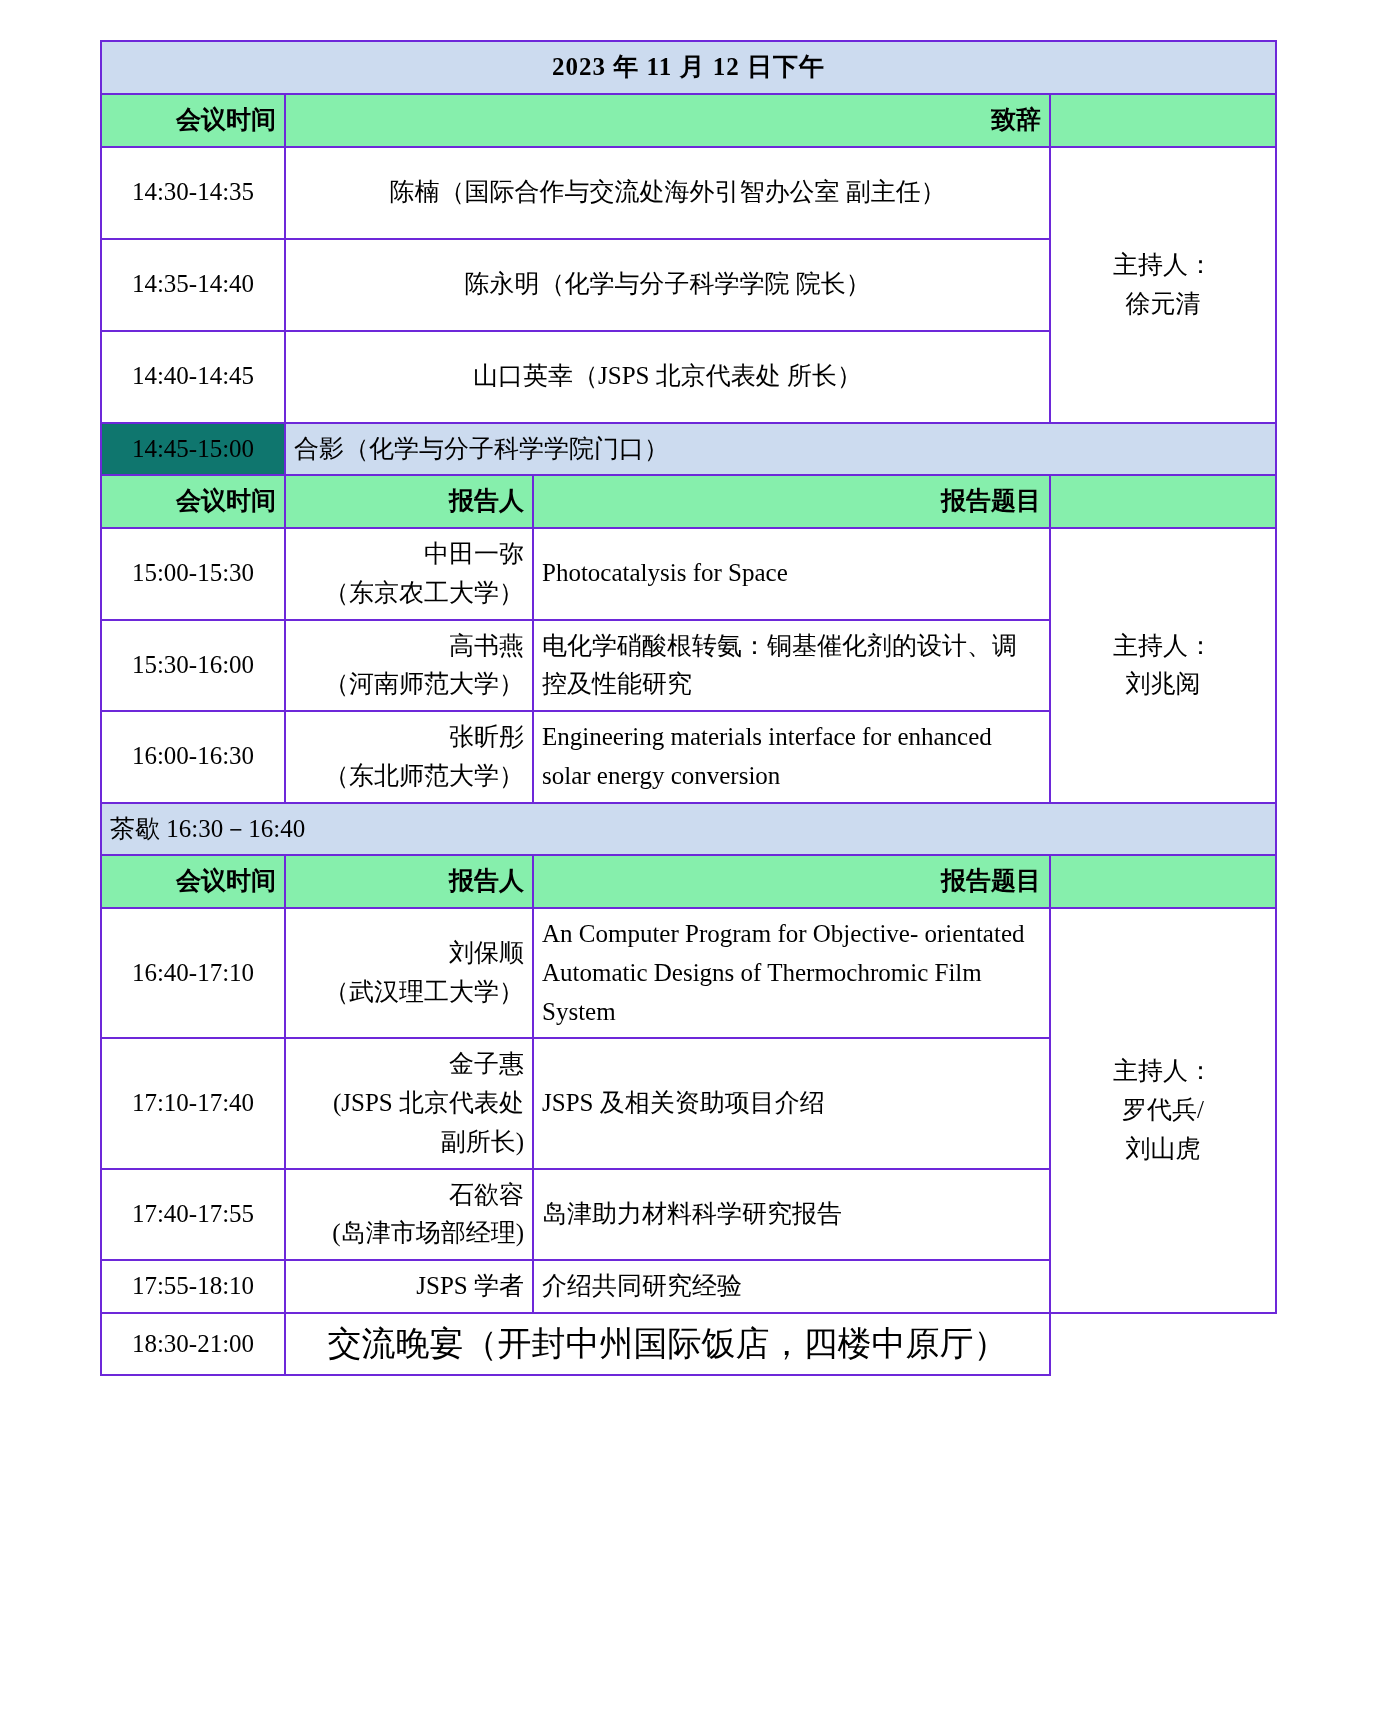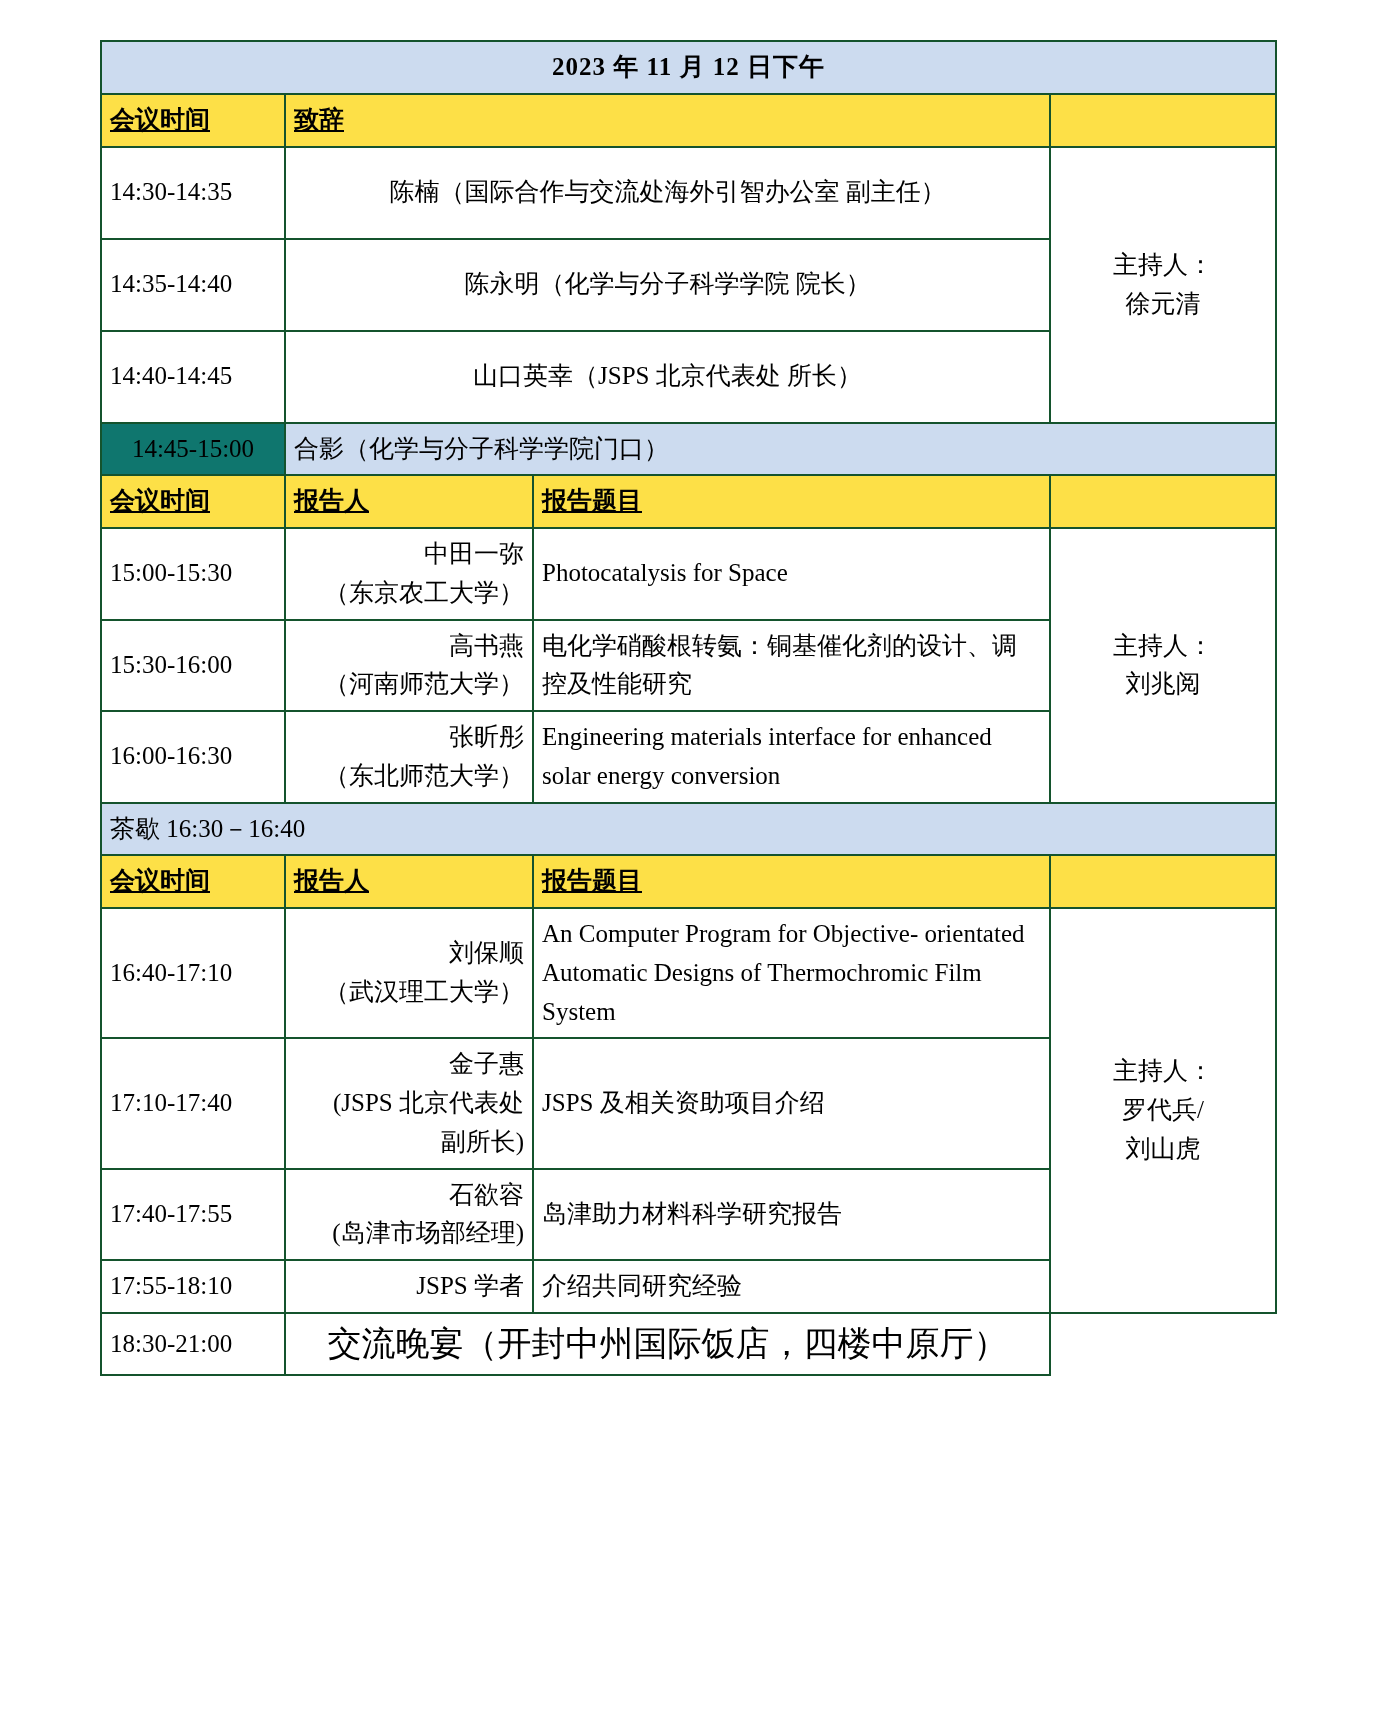--- a/index.html
+++ b/index.html
@@ -16,31 +16,30 @@
   .page {
     padding: 40px 95px 0 100px;
     box-sizing: border-box;
   }
   table.agenda {
     width: 1175px;
     border-collapse: collapse;
     table-layout: fixed;
   }
   table.agenda td {
-    border: 2px solid #14532d;
+    border: 2px solid #6d28d9;
     vertical-align: middle;
     padding: 6px 8px;
     font-size: 25px;
     line-height: 1.55;
   }
   .hdr {
-    background: #fde047;
-    text-align: left;
+    background: #86efac;
+    text-align: right;
     font-weight: bold;
-    text-decoration: underline;
   }
   .title-cell {
     background: #ccdbef;
     text-align: center;
     font-weight: bold;
     font-size: 30px;
     letter-spacing: 1px;
     padding: 18px 8px;
   }
   .band {
@@ -55,21 +54,21 @@
     background: #0f766e;
     text-align: center;
     font-size: 25px;
     font-weight: normal;
   }
   .c {
     text-align: center;
     margin-top: 20px;
   }
   .time {
-    text-align: left;
+    text-align: center;
     white-space: nowrap;
   }
   .speaker {
     text-align: right;
     line-height: 1.45;
   }
   .chair {
     text-align: center;
     line-height: 2.0;
     border-radius: 30px;

